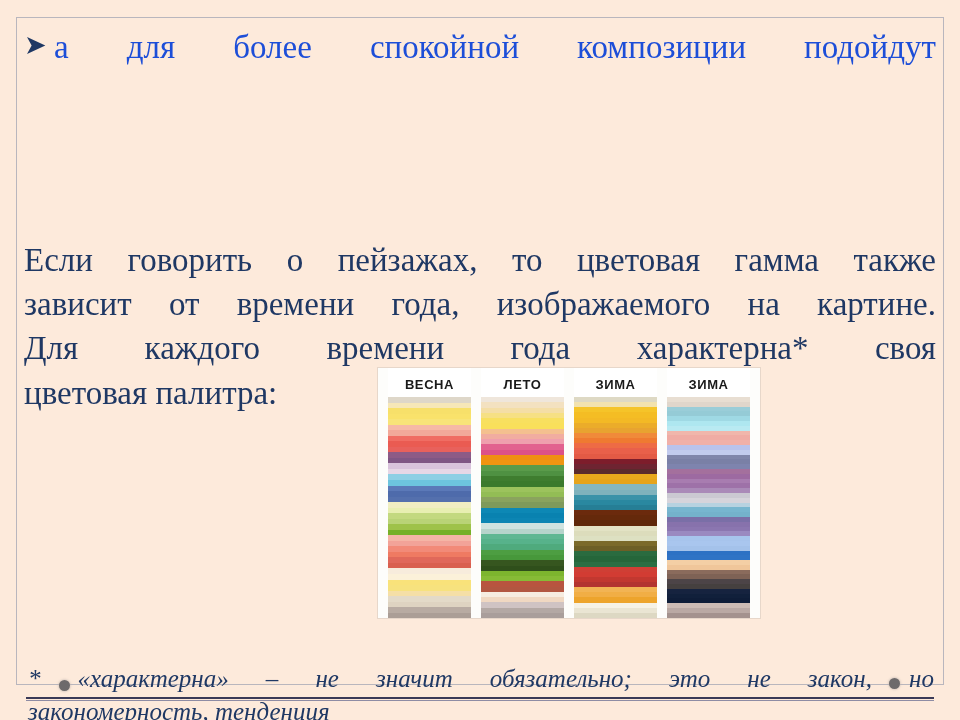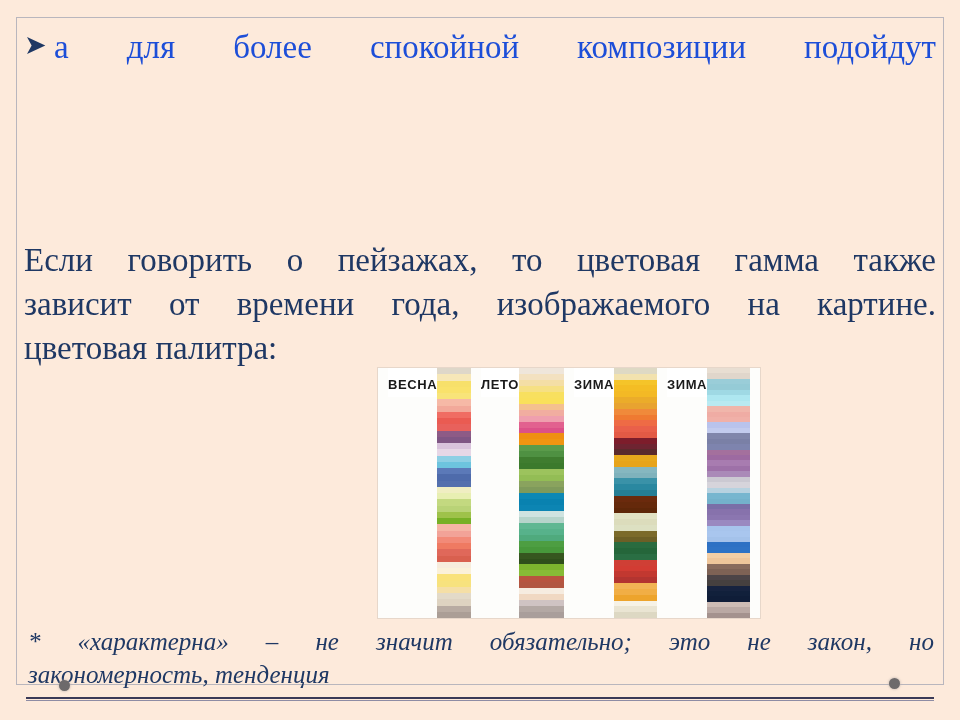--- a/index.html
+++ b/index.html
@@ -124,20 +124,21 @@
     width: 906px;
     color: #1f3864;
     font-style: italic;
     font-size: 25px;
     line-height: 1.32;
   }
   .footnote .just {
     display: block;
     text-align: justify;
     text-align-last: justify;
+    margin-top: 37px;
   }
   .footnote .last {
     display: block;
     text-align: left;
   }
 
   
   .palette {
     position: absolute;
     left: 378px;
@@ -152,21 +153,21 @@
     left: 0; top: 0;
     width: 100%; height: 100%;
     display: flex;
     padding: 0 10px;
     box-sizing: border-box;
     gap: 10px;
   }
   .season-col {
     flex: 1 1 0;
     display: flex;
-    flex-direction: row;
+    flex-direction: column;
     min-width: 0;
   }
   .season-head {
     height: 25px;
     line-height: 25px;
     text-align: center;
     font-family: "Liberation Sans", sans-serif;
     font-weight: bold;
     font-size: 13px;
     letter-spacing: 0.6px;
@@ -199,20 +200,21 @@
     <div class="bullet-row">
       <span class="bullet-mark">➤</span>
       <span class="bullet-text">
         <span class="just">а для более спокойной композиции подойдут</span>
       </span>
     </div>
 
     <div class="para-block">
       <span class="just">Если говорить о пейзажах, то цветовая гамма также</span>
       <span class="just">зависит от времени года, изображаемого на картине.</span>
+      <span class="just">Для каждого времени года характерна* своя</span>
       <span class="last">цветовая палитра:</span>
     </div>
 
     <div class="footnote">
       <span class="just">* «характерна» – не значит обязательно;  это  не  закон,  но</span>
       <span class="last">закономерность, тенденция</span>
     </div>
 
   </div>
 

